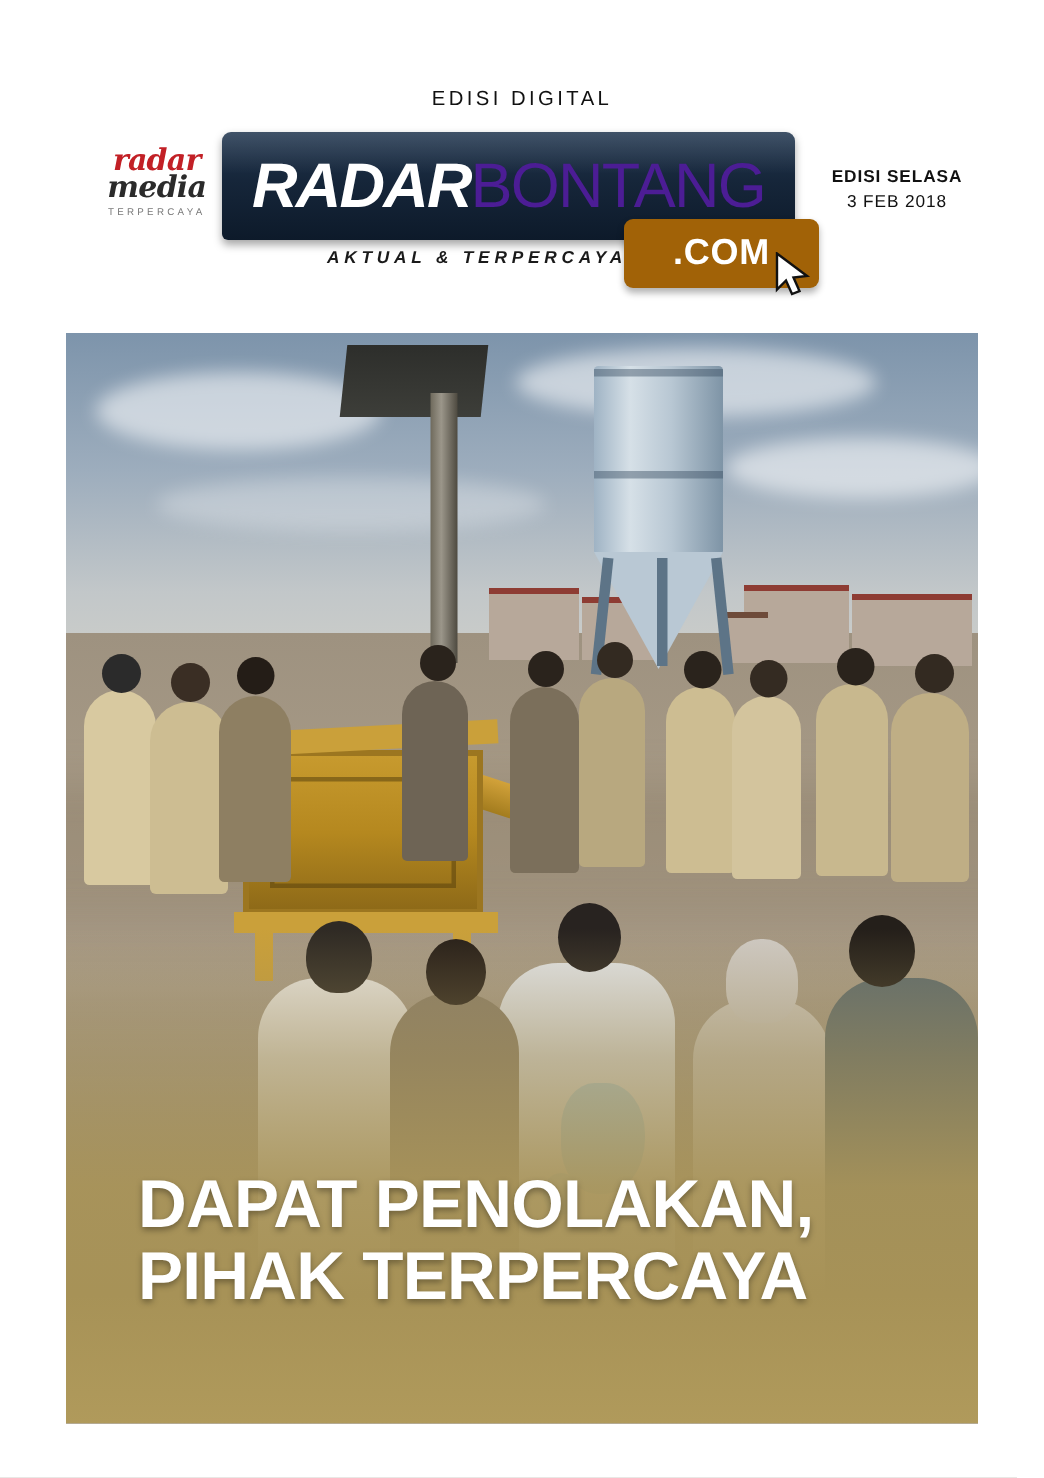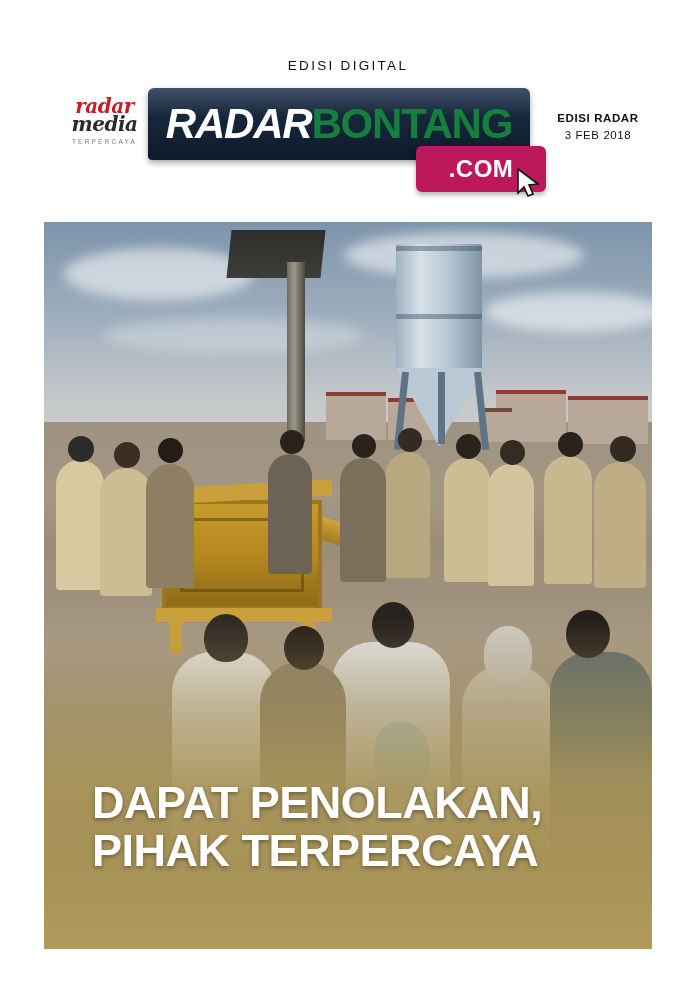--- a/index.html
+++ b/index.html
@@ -118,43 +118,43 @@
     font-size: 42px;
     letter-spacing: -1.2px;
     white-space: nowrap;
   }
   .logo-text .t-radar {
     color: #ffffff;
     font-weight: 700;
     font-style: italic;
   }
   .logo-text .t-bontang {
-    color: #15803d;
-    font-weight: 700;
+    color: #4c1d95;
+    font-weight: 400;
   }
   .tagline {
     position: absolute;
     left: 0;
     top: 78px;
     width: 340px;
     text-align: center;
     font-size: 11.5px;
     font-weight: 700;
     font-style: italic;
     letter-spacing: 3.2px;
     color: #1a1a1a;
   }
 
   .dotcom {
     position: absolute;
     left: 268px;
     top: 58px;
     width: 130px;
     height: 46px;
-    background: #be185d;
+    background: #a16207;
     border-radius: 6px;
     box-shadow: 0 3px 5px rgba(0,0,0,0.3);
   }
   .dotcom span {
     position: absolute;
     left: 0; top: 0;
     width: 130px;
     height: 46px;
     line-height: 46px;
     text-align: center;
@@ -391,31 +391,32 @@
       <span class="rm1">radar</span>
       <span class="rm2">media</span>
       <span class="rm3">TERPERCAYA</span>
     </div>
 
     <div class="logo-wrap">
       <div class="logo-plate"></div>
       <div class="logo-text">
         <span class="t-radar">RADAR</span><span class="t-bontang">BONTANG</span>
       </div>
+      <div class="tagline">AKTUAL &amp; TERPERCAYA</div>
 
       <div class="dotcom">
         <span>.COM</span>
         <svg class="cursor-icon" viewBox="0 0 26 30">
           <polygon points="2,1 2,25 8,19 12,28 17,26 13,17 22,16" fill="#ffffff" stroke="#111111" stroke-width="1.6"></polygon>
         </svg>
       </div>
     </div>
 
     <div class="edition">
-      <div class="ed-line1">EDISI RADAR</div>
+      <div class="ed-line1">EDISI SELASA</div>
       <div class="ed-line2">3 FEB 2018</div>
     </div>
   </div>
 
   <div class="card">
 
     <div class="sky"></div>
     <div class="cloud" style="left:20px; top:26px; width:190px; height:52px;"></div>
     <div class="cloud" style="left:300px; top:10px; width:240px; height:46px;"></div>
     <div class="cloud" style="left:440px; top:70px; width:180px; height:40px;"></div>

